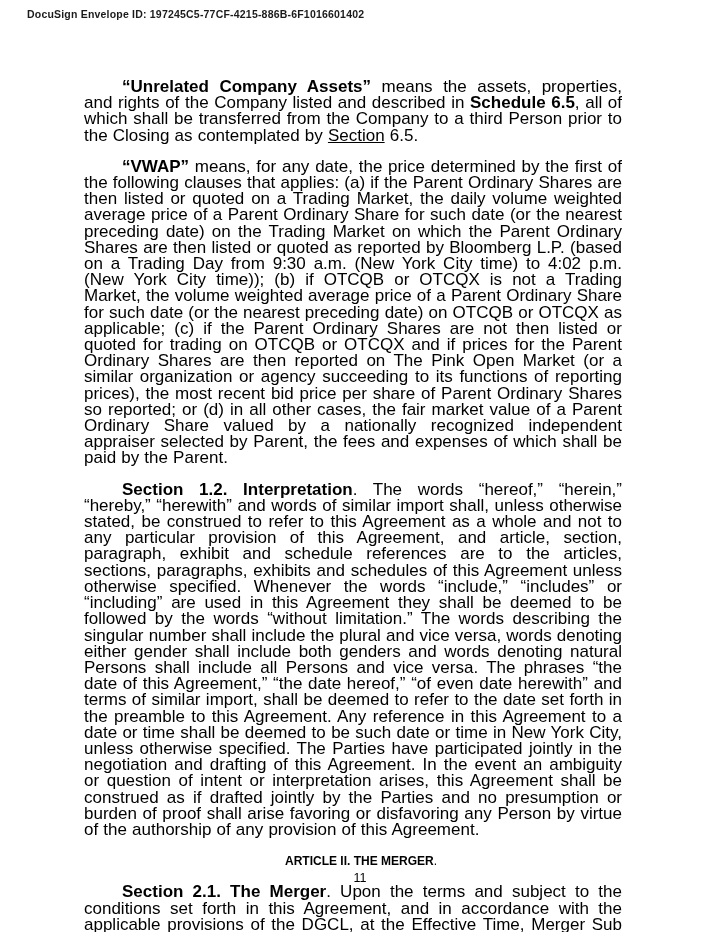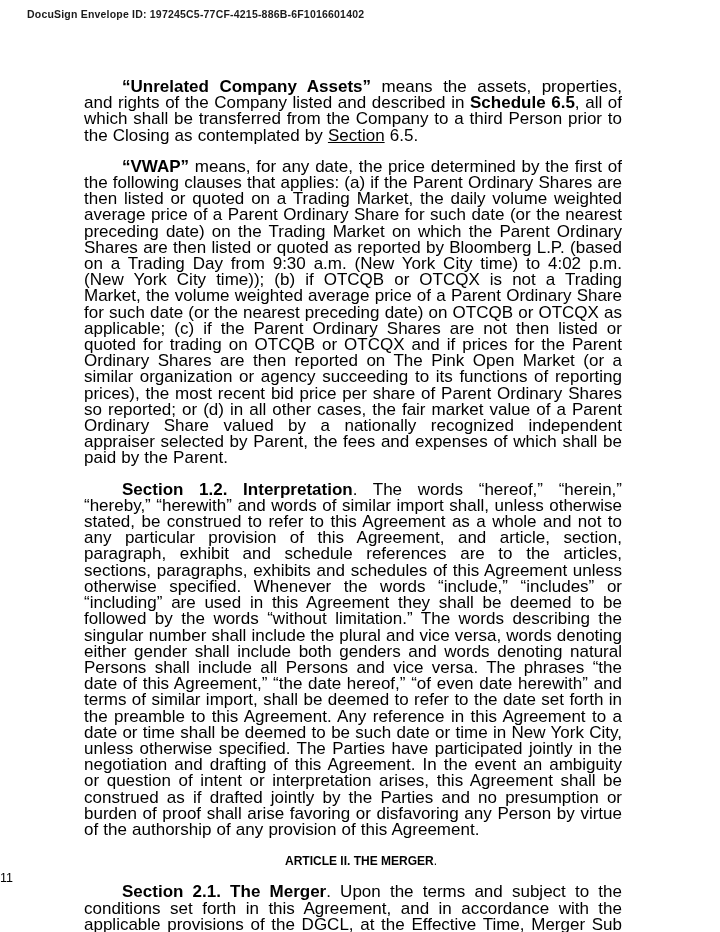--- a/index.html
+++ b/index.html
@@ -43,20 +43,21 @@
     text-align: center;
     text-indent: 0;
   }
   .b { font-weight: bold; }
   .u { text-decoration: underline; }
   .page-number {
     position: absolute;
     top: 871px;
     left: 0;
     width: 100%;
+    text-align: center;
     font-size: 12.5px;
   }
 </style>
 </head>
 <body>
 
 <div class="docusign-header">DocuSign Envelope ID: 197245C5-77CF-4215-886B-6F1016601402</div>
 
 <div class="content">
 

